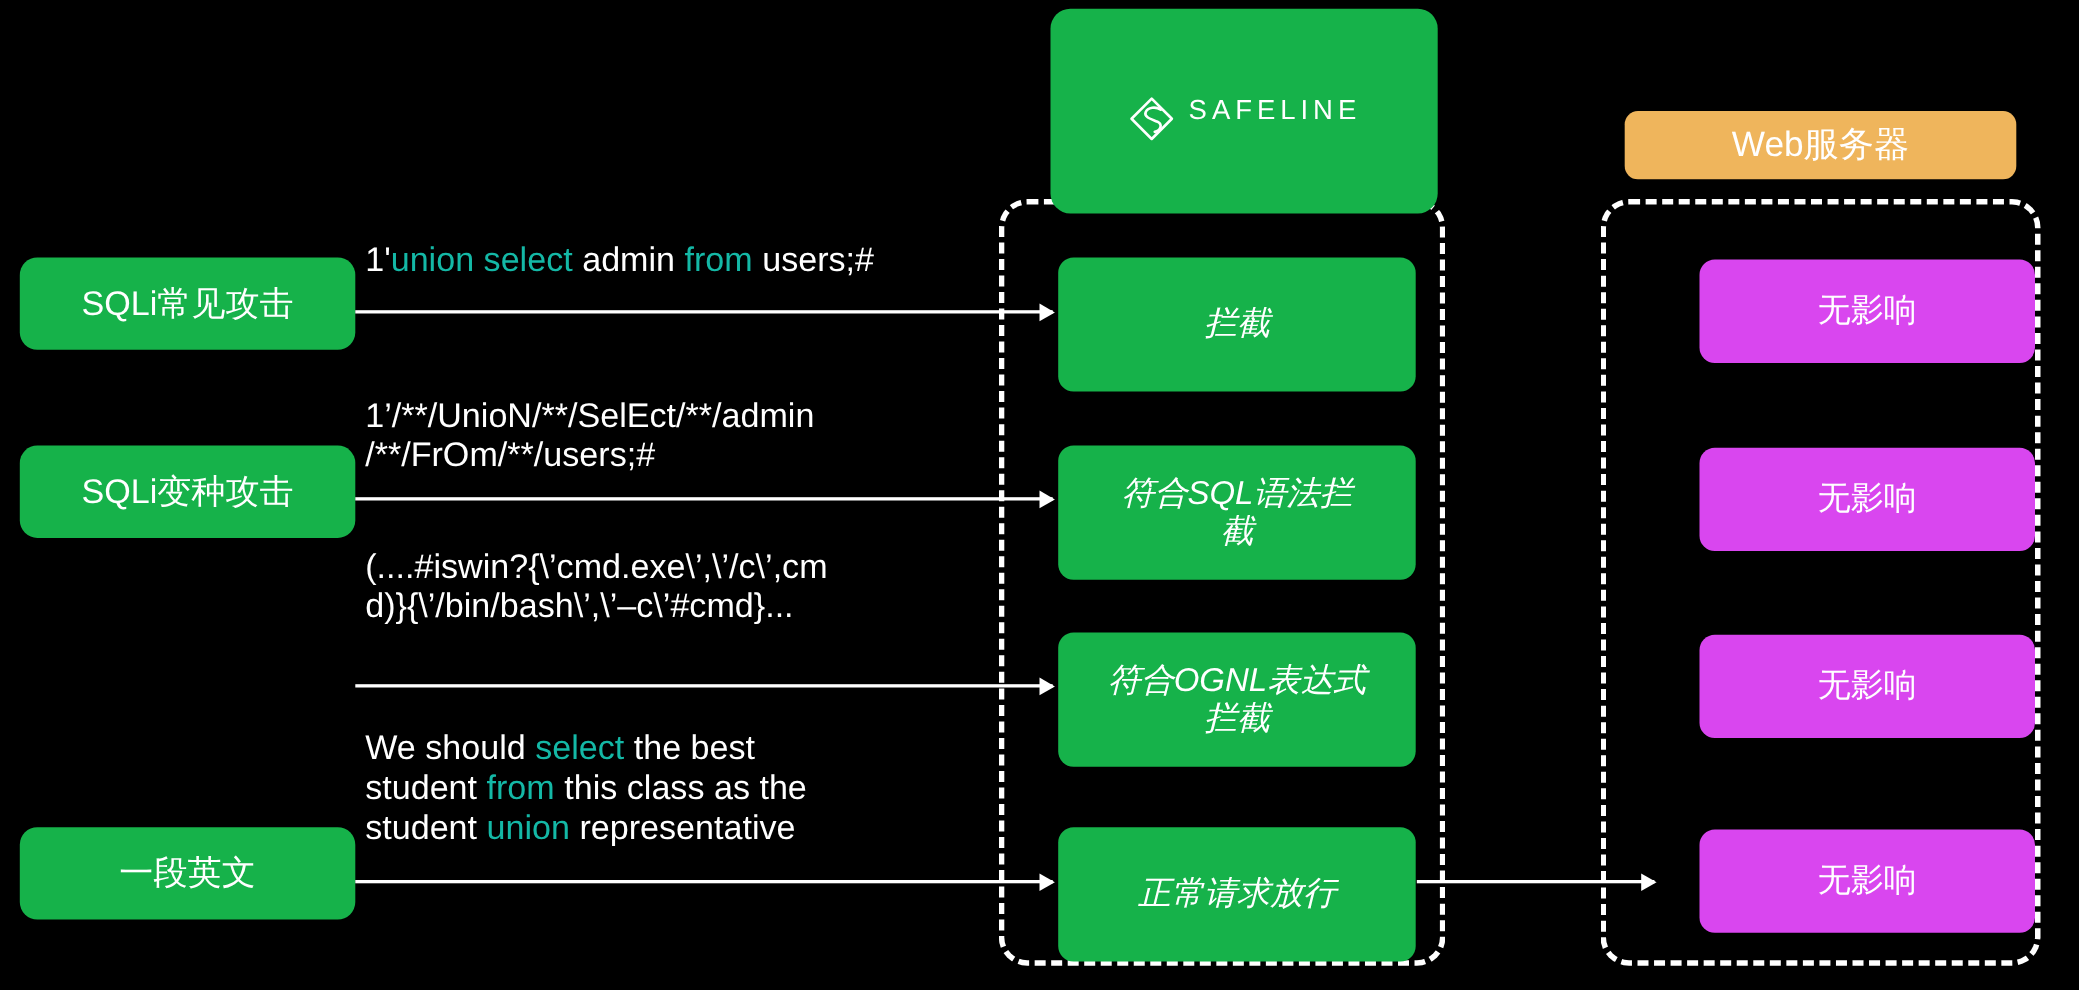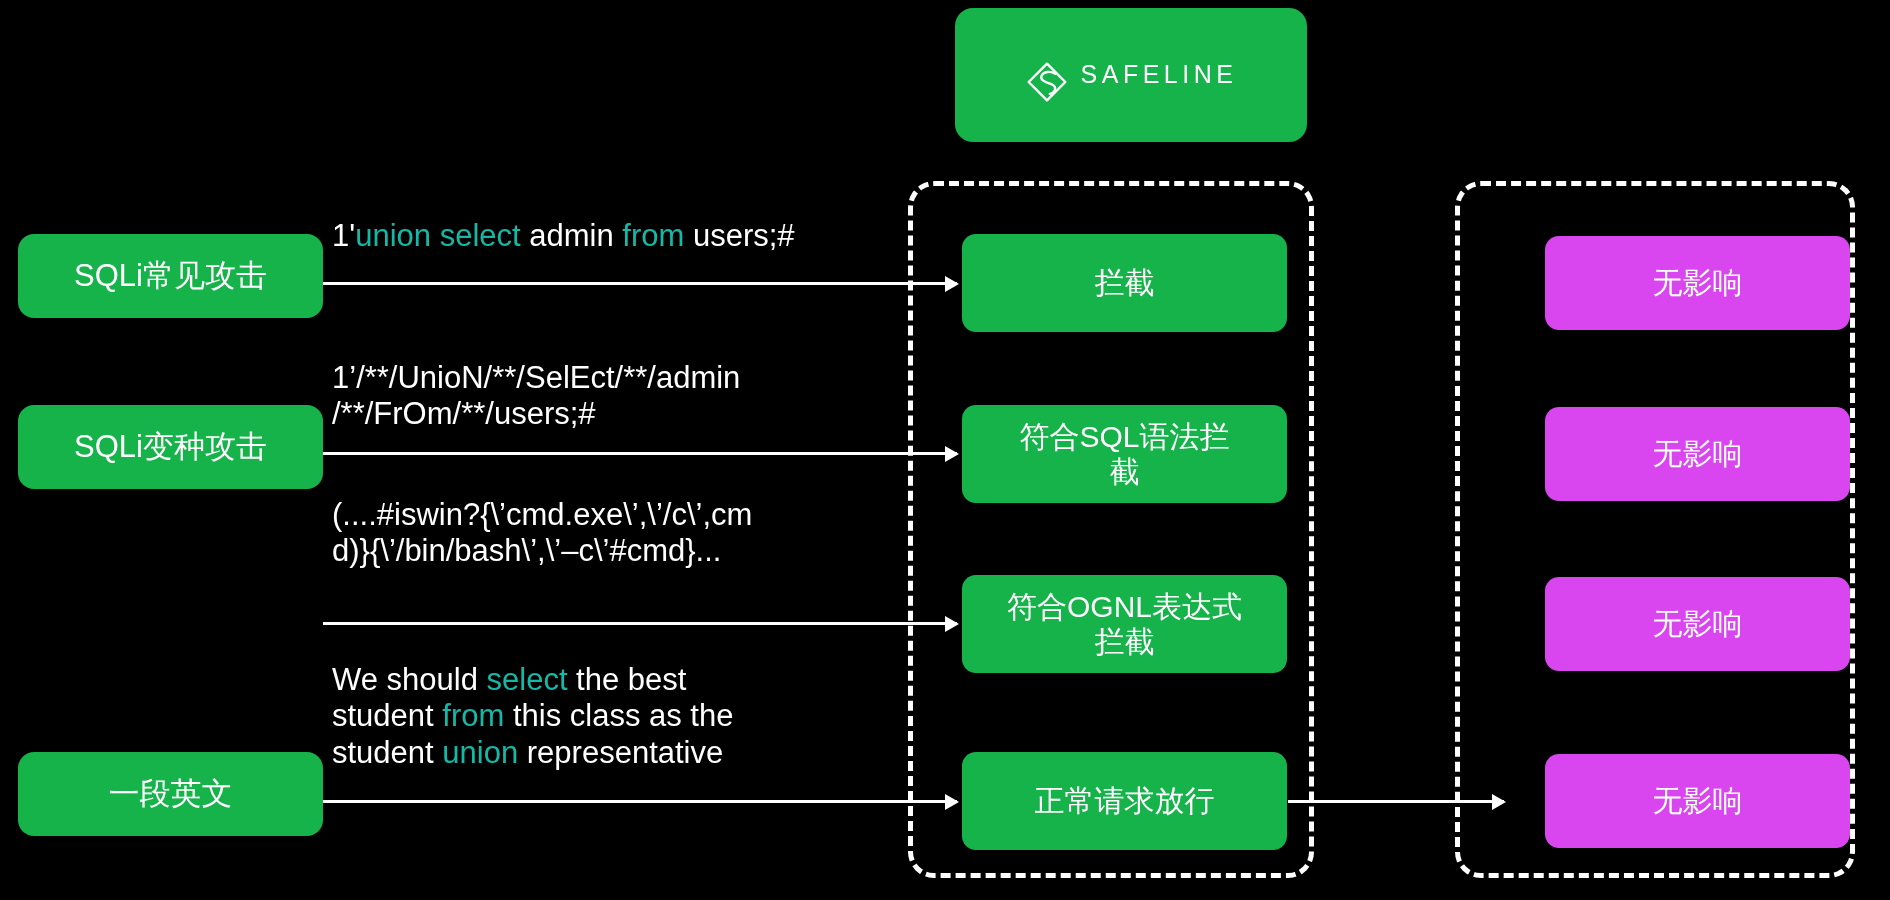--- a/index.html
+++ b/index.html
@@ -44,40 +44,41 @@
     height: 84px;
     font-size: 31px;
     border-radius: 16px;
   }
   .attack-box.two-line { font-size: 29px; }
 
   
   .result-box {
     left: 962px;
     width: 325px;
-    height: 98px;
+    height: 122px;
     font-size: 30px;
     border-radius: 14px;
+    font-style: italic;
   }
 
   
   .impact-box {
     left: 1506px;
     width: 305px;
     height: 94px;
     font-size: 30px;
     border-radius: 14px;
   }
 
   
   .engine-header {
     left: 955px;
     top: 8px;
     width: 352px;
-    height: 134px;
+    height: 186px;
     flex-direction: column;
     border-radius: 18px;
     gap: 2px;
   }
   .engine-logo-row {
     display: flex;
     align-items: center;
     justify-content: center;
     gap: 12px;
     margin-top: 6px;
@@ -160,20 +161,21 @@
           <g fill="none" stroke="#ffffff" stroke-width="2.6" stroke-linejoin="round" stroke-linecap="round">
             <path d="M24 4 L44 24 L24 44 L4 24 Z"></path>
             <path d="M33 15 C28 11.5 20 12.5 18 17.5 C16 22.5 24 24.5 30 27 C35 29.5 33 36 27 37"></path>
           </g>
         </svg>
       </span>
       <span class="safeline-word">SAFELINE</span>
     </div>
   </div>
 
+  <div class="pill orange server-header">Web服务器</div>
 
   <div class="pill green attack-box" style="top:234px">SQLi常见攻击</div>
   <div class="pill green attack-box" style="top:405px">SQLi变种攻击</div>
   <div class="pill green attack-box" style="top:752px">一段英文</div>
 
   <div class="pill green result-box" style="top:234px">拦截</div>
   <div class="pill green result-box" style="top:405px">符合SQL语法拦
 截</div>
   <div class="pill green result-box" style="top:575px">符合OGNL表达式
 拦截</div>

